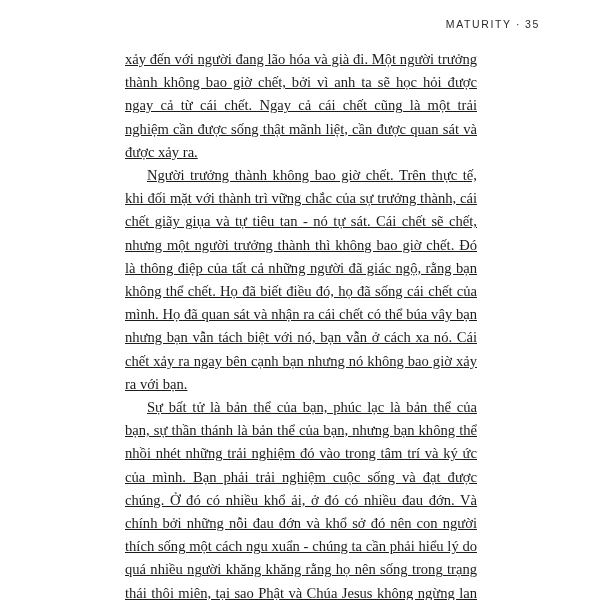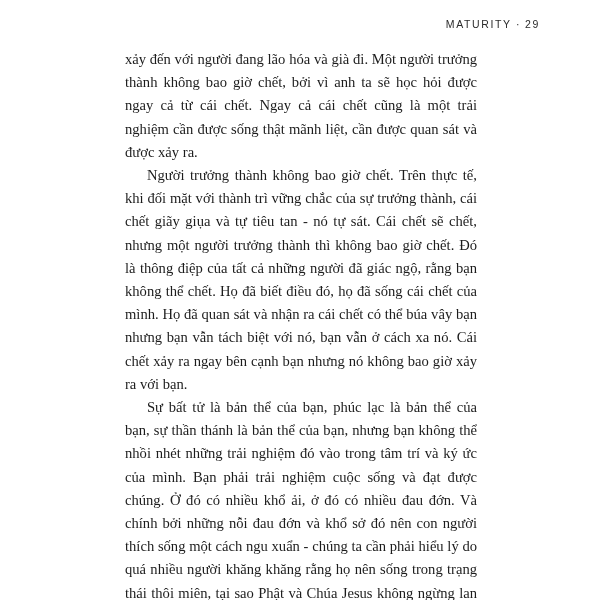--- a/index.html
+++ b/index.html
@@ -41,34 +41,35 @@
     width: 352px;
   }
   p.para {
     margin: 0 0 0 0;
     font-size: 14.6px;
     line-height: 23.2px;
     text-align: justify;
     text-justify: inter-word;
     hyphens: none;
     color: #1c1c1c;
+    text-decoration: underline;
   }
   p.para + p.para {
     text-indent: 22px;
   }
 </style>
 </head>
 <body>
 
 <div class="page">
 
   <div class="running-head">
     <span>MATURITY</span>
     <span class="sep">·</span>
-    <span>29</span>
+    <span>35</span>
   </div>
 
   <div class="body-text">
     <p class="para">xảy đến với người đang lão hóa và già đi. Một người trưởng thành không bao giờ chết, bởi vì anh ta sẽ học hỏi được ngay cả từ cái chết. Ngay cả cái chết cũng là một trải nghiệm cần được sống thật mãnh liệt, cần được quan sát và được xảy ra.</p>
     <p class="para">Người trưởng thành không bao giờ chết. Trên thực tế, khi đối mặt với thành trì vững chắc của sự trưởng thành, cái chết giãy giụa và tự tiêu tan - nó tự sát. Cái chết sẽ chết, nhưng một người trưởng thành thì không bao giờ chết. Đó là thông điệp của tất cả những người đã giác ngộ, rằng bạn không thể chết. Họ đã biết điều đó, họ đã sống cái chết của mình. Họ đã quan sát và nhận ra cái chết có thể búa vây bạn nhưng bạn vẫn tách biệt với nó, bạn vẫn ở cách xa nó. Cái chết xảy ra ngay bên cạnh bạn nhưng nó không bao giờ xảy ra với bạn.</p>
     <p class="para">Sự bất tử là bản thể của bạn, phúc lạc là bản thể của bạn, sự thần thánh là bản thể của bạn, nhưng bạn không thể nhồi nhét những trải nghiệm đó vào trong tâm trí và ký ức của mình. Bạn phải trải nghiệm cuộc sống và đạt được chúng. Ở đó có nhiều khổ ải, ở đó có nhiều đau đớn. Và chính bởi những nỗi đau đớn và khổ sở đó nên con người thích sống một cách ngu xuẩn - chúng ta cần phải hiểu lý do quá nhiều người khăng khăng rằng họ nên sống trong trạng thái thôi miên, tại sao Phật và Chúa Jesus không ngừng lan truyền thông điệp rằng mọi người hãy thức tỉnh nhưng không ai lắng nghe. Hẳn phải có mối liên hệ sâu sắc nào đó với trạng thái thôi miên, hẳn phải có khoản đầu tư lớn nào đó. Vậy khoản đầu tư đó là gì?</p>
   </div>
 
 </div>
 

